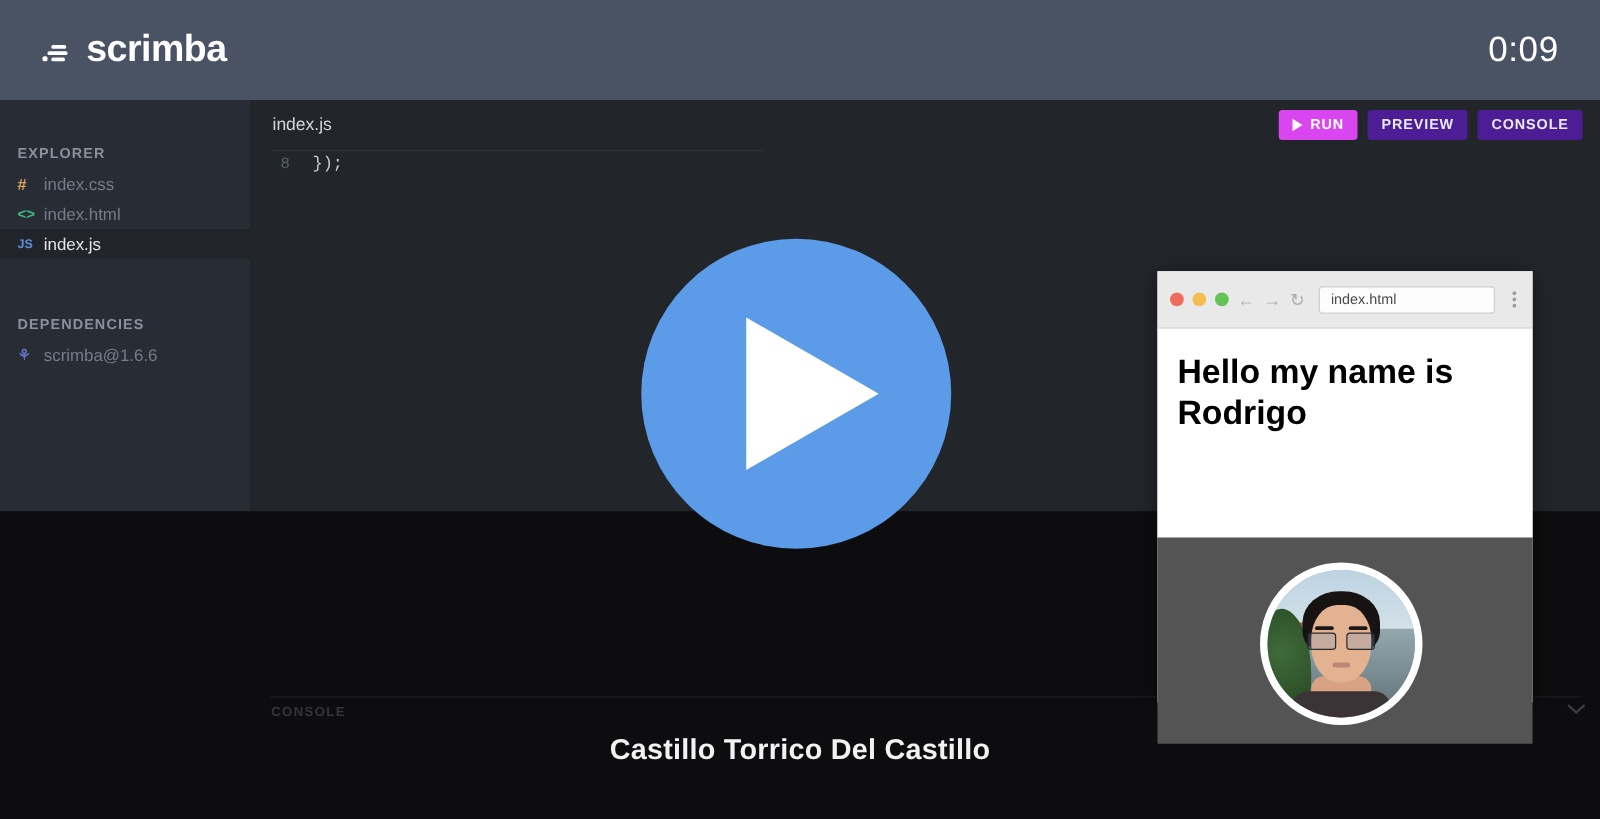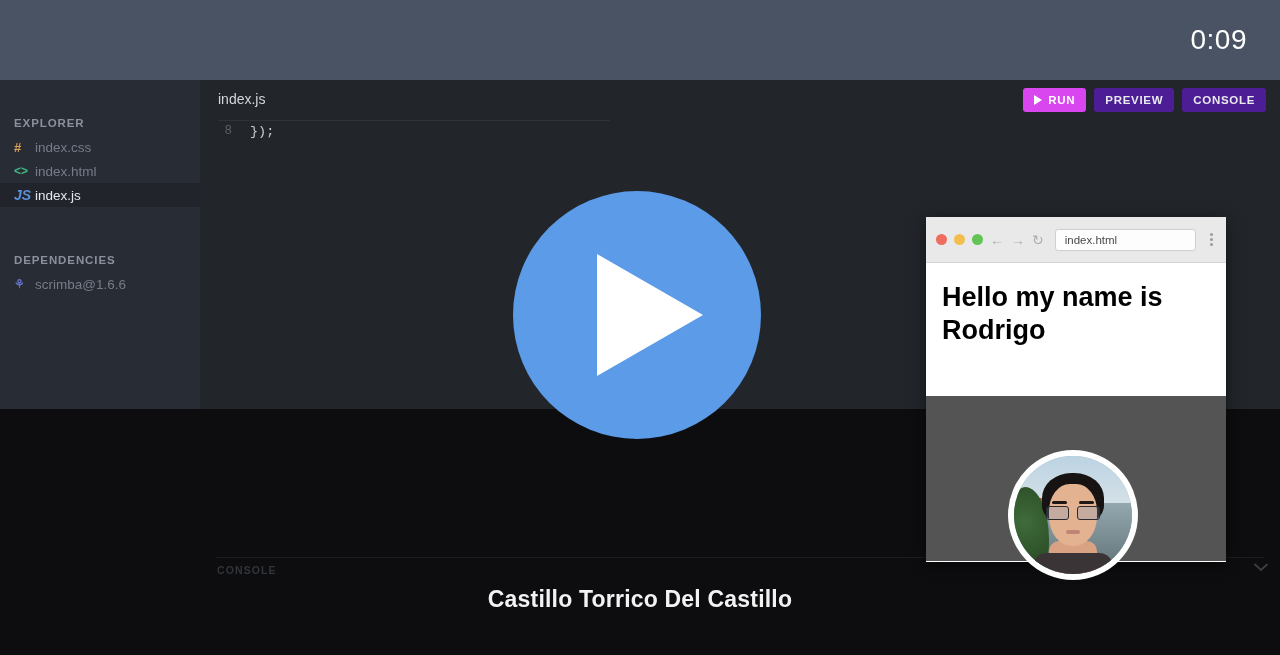--- a/index.html
+++ b/index.html
@@ -44,21 +44,21 @@
     margin-top: 23px;
   }
   .file-row {
     display: flex; align-items: center; height: 24px; padding-left: 14px; gap: 7px;
     cursor: pointer;
   }
   .file-row.active { background: #21242b; }
   .file-icon { font-size: 11px; font-weight: 700; width: 14px; flex: 0 0 14px; }
   .ic-css { color: #d8a25c; font-size: 13px; }
   .ic-html { color: #41b883; font-size: 12px; }
-  .ic-js { color: #5b8fd6; font-size: 14px; font-style: italic; }
+  .ic-js { color: #5b8fd6; font-size: 10px; }
   .ic-pkg { color: #6272c4; font-size: 12px; }
   .file-name { font-size: 13.5px; color: #767c88; }
   .file-row.active .file-name { color: #e4e6eb; }
 
   
   .editor {
     position: absolute; left: 200px; top: 80px; width: 1080px; height: 329px;
     background: #22252a;
   }
   .tabbar { position: relative; height: 40px; }
@@ -136,21 +136,21 @@
   .dot { width: 11px; height: 11px; border-radius: 50%; }
   .dot-r { background: #ef6d5f; } .dot-y { background: #f4bd4f; } .dot-g { background: #61c454; }
   .nav-ic { color: #aeaeae; font-size: 14px; line-height: 1; }
   .urlbar {
     flex: 1; height: 22px; background: #fdfdfd; border: 1px solid #cfcfcf;
     border-radius: 3px; display: flex; align-items: center; padding: 0 9px;
     font-size: 11.5px; color: #4b4b4b; margin: 0 4px;
   }
   .kebab { display: flex; flex-direction: column; gap: 2px; padding: 0 3px; }
   .kebab span { width: 3px; height: 3px; border-radius: 50%; background: #9a9a9a; }
-  .page-white { height: 133px; background: #fff; padding: 18px 16px 0 16px; }
+  .page-white { height: 167px; background: #fff; padding: 18px 16px 0 16px; }
   .page-h1 { font-size: 27px; font-weight: 700; color: #000; line-height: 1.22; }
   .page-gray { height: 165px; background: #555454; }
 
   
   .avatar-wrap {
     position: absolute; left: 1008px; top: 450px; width: 130px; height: 130px;
     border-radius: 50%; background: #fff; padding: 6px;
   }
   .avatar-photo {
     width: 100%; height: 100%; border-radius: 50%; overflow: hidden; position: relative;
@@ -186,20 +186,29 @@
     position: absolute; left: 0; right: 0; top: 586px; text-align: center;
     color: #f2f2f3; font-size: 23px; font-weight: 700; letter-spacing: 0.2px;
   }
 </style>
 </head>
 <body>
 
 <div id="app">
 
   <div class="header">
+    <div class="brand">
+      <span class="logo-mark">
+        <i class="lg-dot"></i>
+          <i class="lg-b1"></i>
+          <i class="lg-b2"></i>
+          <i class="lg-b3"></i>
+      </span>
+      <span class="brand-name">scrimba</span>
+    </div>
     <div class="timer">0:09</div>
   </div>
 
   <div class="sidebar">
     <div class="section-label">EXPLORER</div>
 
     <div class="file-row">
       <span class="file-icon ic-css">#</span>
       <span class="file-name">index.css</span>
     </div>

